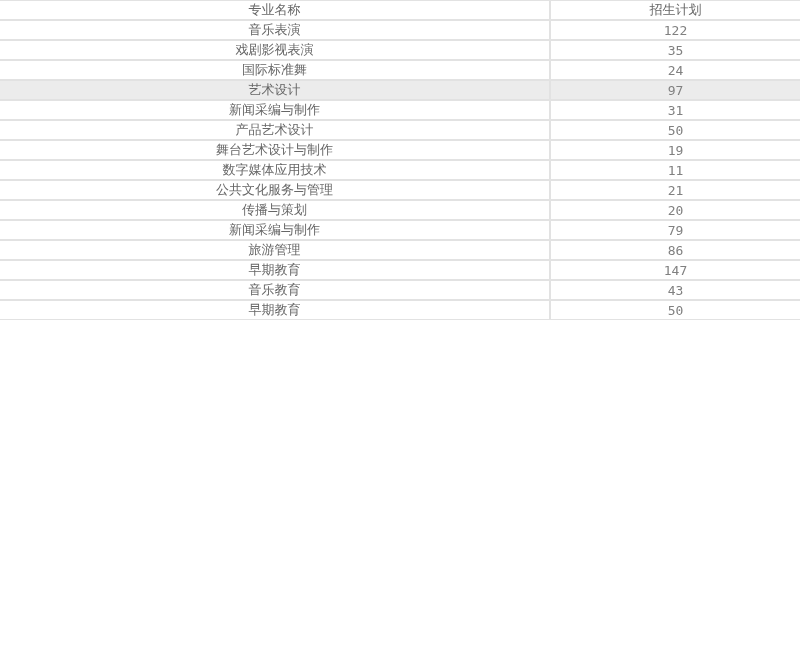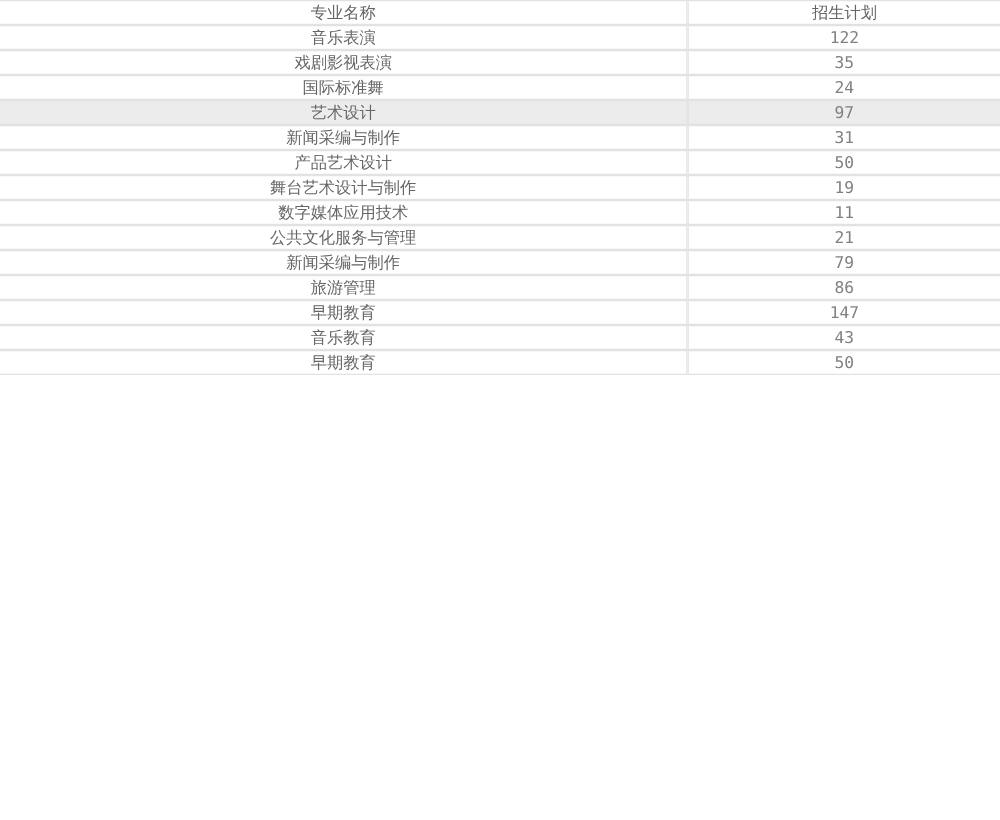--- a/index.html
+++ b/index.html
@@ -93,20 +93,24 @@
   </tr>
       <tr>
     <td class="name-cell">数字媒体应用技术</td>
     <td class="plan-cell">11</td>
   </tr>
       <tr>
     <td class="name-cell">公共文化服务与管理</td>
     <td class="plan-cell">21</td>
   </tr>
       <tr>
+    <td class="name-cell">传播与策划</td>
+    <td class="plan-cell">20</td>
+  </tr>
+      <tr>
     <td class="name-cell">新闻采编与制作</td>
     <td class="plan-cell">79</td>
   </tr>
       <tr>
     <td class="name-cell">旅游管理</td>
     <td class="plan-cell">86</td>
   </tr>
       <tr>
     <td class="name-cell">早期教育</td>
     <td class="plan-cell">147</td>

